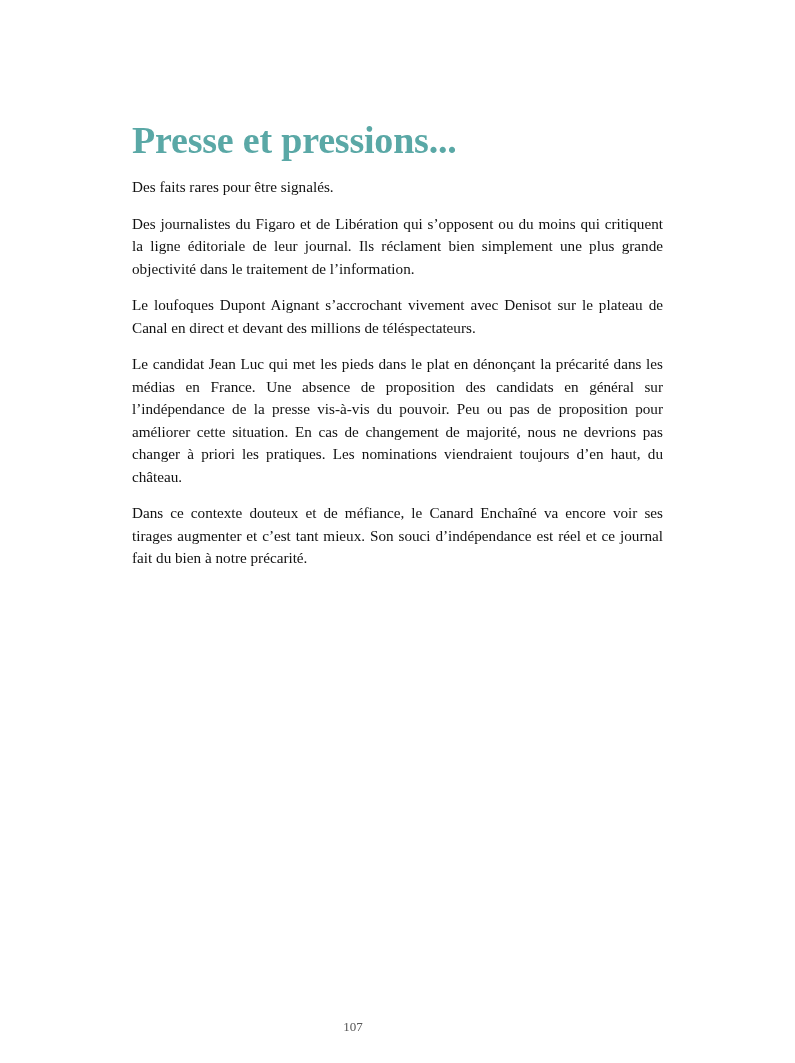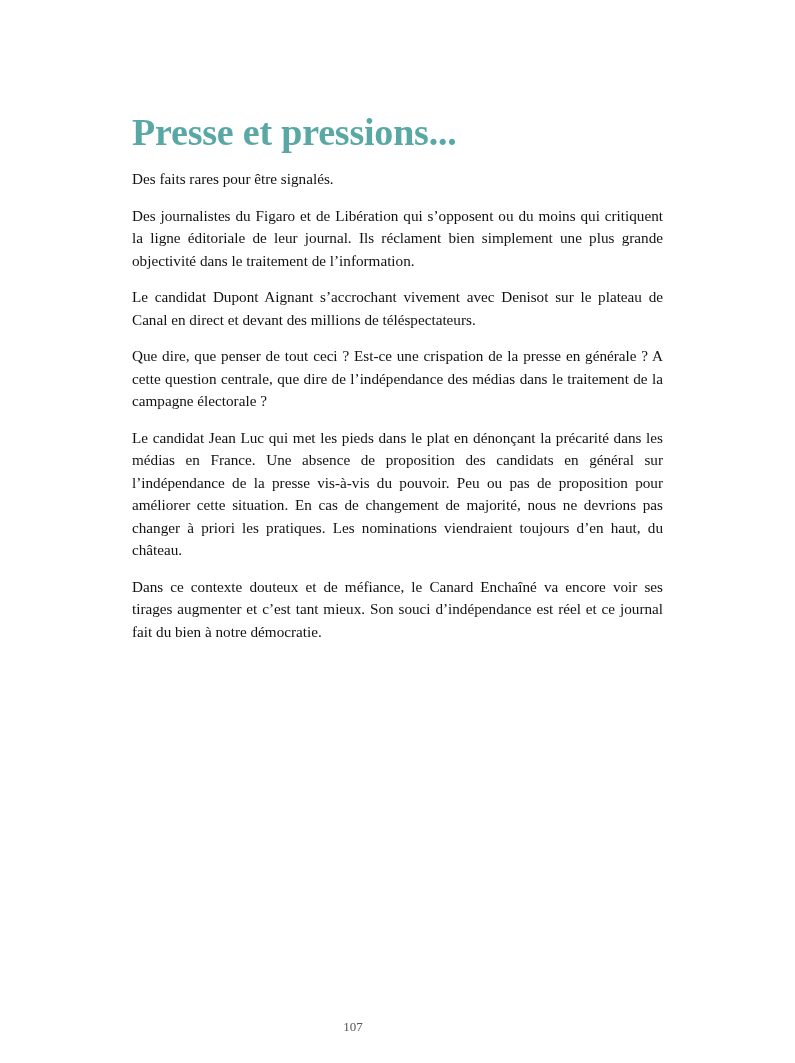--- a/index.html
+++ b/index.html
@@ -18,21 +18,21 @@
       left: 132px;
       top: 100px;
       width: 531px;
     }
     .title {
       font-family: "Liberation Serif", "DejaVu Serif", serif;
       font-weight: bold;
       font-size: 38px;
       line-height: 48px;
       color: #5aa8a6;
-      margin: 8px 0 12px 0;
+      margin: 16px 0 12px 0;
       letter-spacing: -0.2px;
     }
     .para {
       font-family: Liberation Serif, serif;
       font-size: 15.2px;
       line-height: 22.5px;
       color: #111111;
       margin: 0 0 14px 0;
       text-align: justify;
     }
@@ -47,19 +47,18 @@
       color: #555555;
     }
   </style>
 </head>
 <body>
 
 <div class="page">
   <h1 class="title" style="color: rgb(90, 168, 166);">Presse et pressions...</h1>
   <p class="para">Des faits rares pour être signalés.</p>
   <p class="para">Des journalistes du Figaro et de Libération qui s’opposent ou du moins qui critiquent la ligne éditoriale de leur journal. Ils réclament bien simplement une plus grande objectivité dans le traitement de l’information.</p>
-  <p class="para">Le candidat Dupont Aignant s’accrochant vivement avec Denisot sur le plateau de Canal en direct et devant des millions de téléspectateurs.</p>
-  <p class="para">Que dire, que penser de tout ceci ? Est-ce une crispation de la presse en générale ? A cette question centrale, que dire de l’indépendance des médias dans le traitement de la campagne électorale ?</p>
+  <p class="para">Le loufoques Dupont Aignant s’accrochant vivement avec Denisot sur le plateau de Canal en direct et devant des millions de téléspectateurs.</p>
   <p class="para">Le candidat Jean Luc qui met les pieds dans le plat en dénonçant la précarité dans les médias en France. Une absence de proposition des candidats en général sur l’indépendance de la presse vis-à-vis du pouvoir. Peu ou pas de proposition pour améliorer cette situation. En cas de changement de majorité, nous ne devrions pas changer à priori les pratiques. Les nominations viendraient toujours d’en haut, du château.</p>
-  <p class="para">Dans ce contexte douteux et de méfiance, le Canard Enchaîné va encore voir ses tirages augmenter et c’est tant mieux. Son souci d’indépendance est réel et ce journal fait du bien à notre démocratie.</p>
+  <p class="para">Dans ce contexte douteux et de méfiance, le Canard Enchaîné va encore voir ses tirages augmenter et c’est tant mieux. Son souci d’indépendance est réel et ce journal fait du bien à notre précarité.</p>
 </div>
 
 <div class="page-number">107</div>
 
 </body></html>

